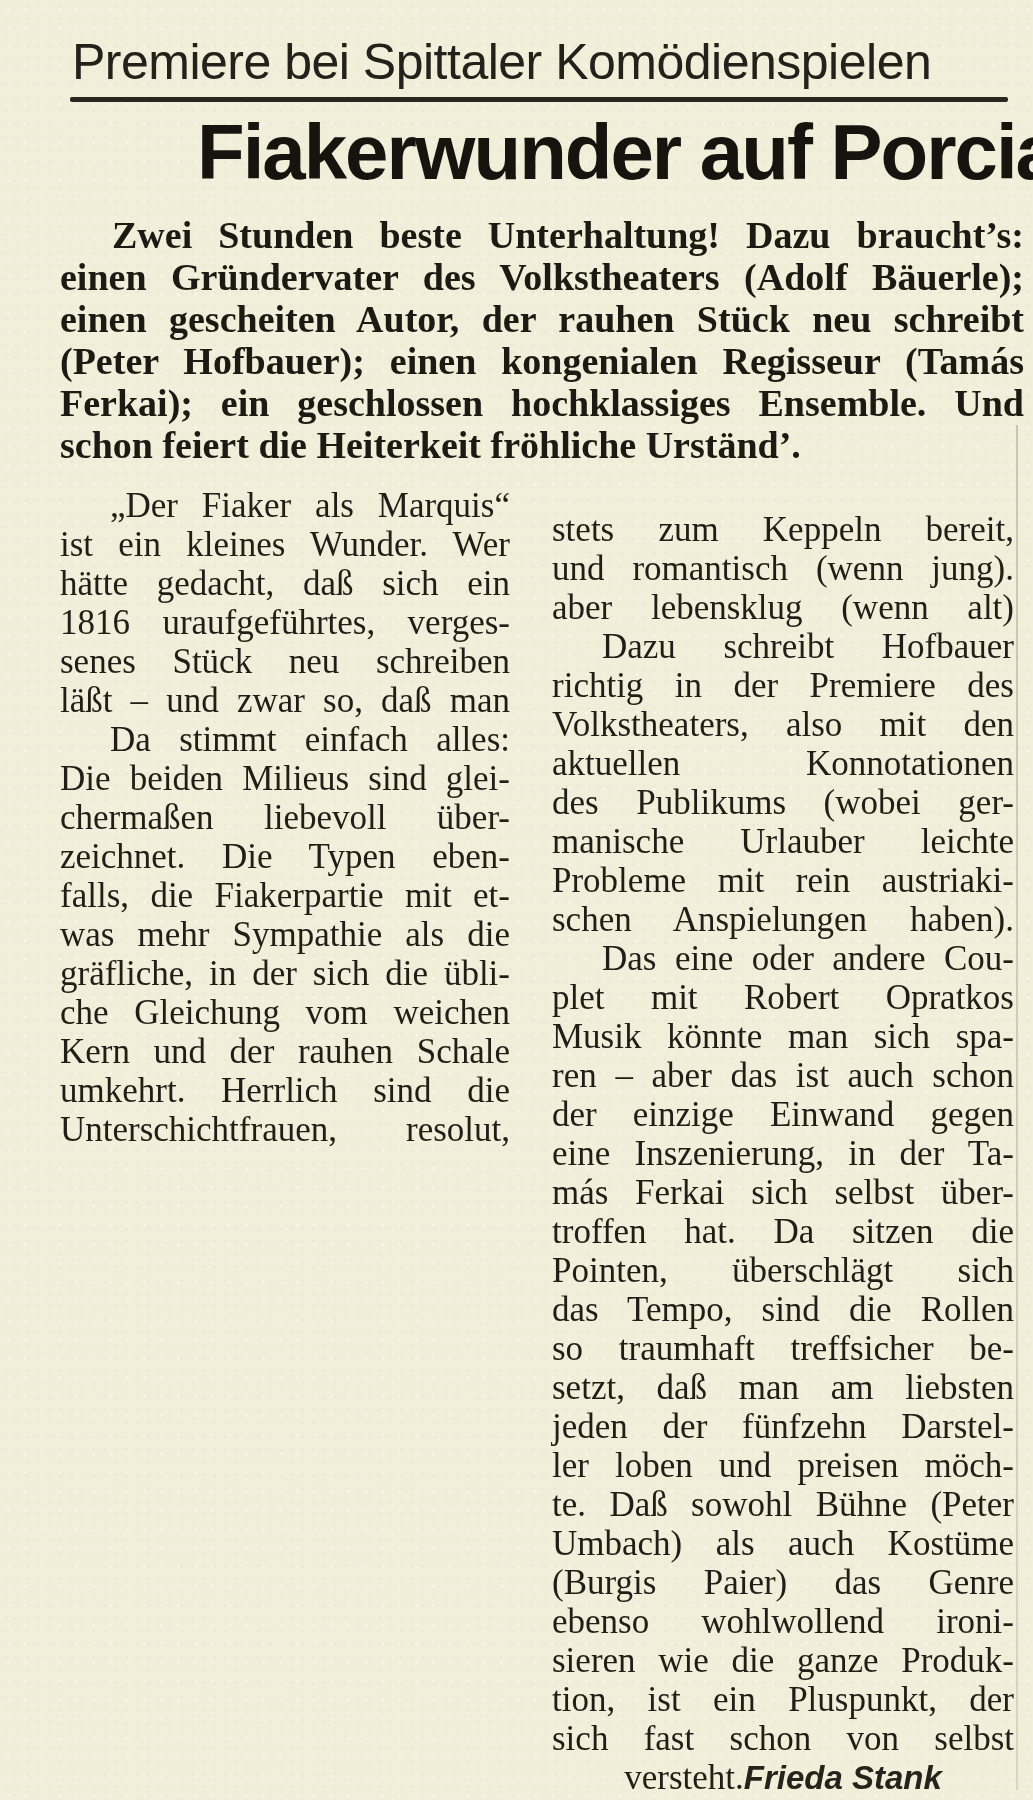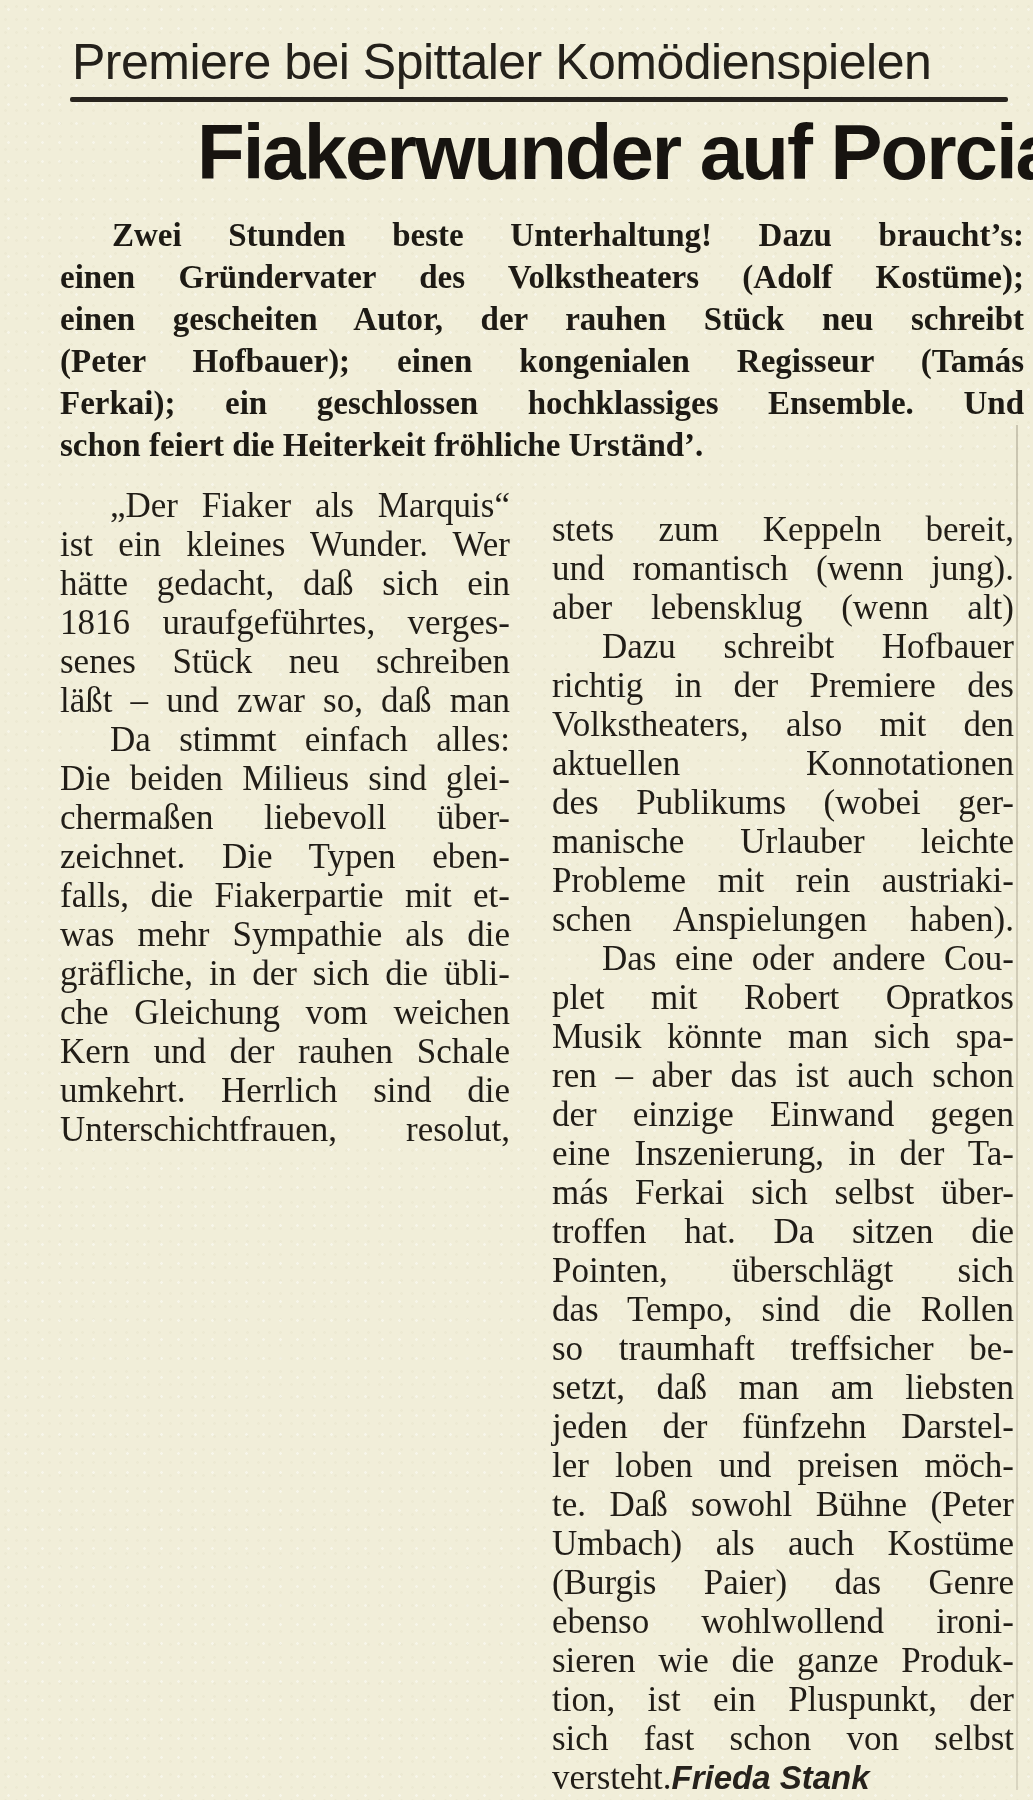--- a/index.html
+++ b/index.html
@@ -28,37 +28,37 @@
     width:938px;height:5px;background:#29251f;
     margin:7px 0 0 46px;border-radius:2px;
   }
   .headline{
     font-family:"Liberation Sans",sans-serif;
     font-weight:700;font-size:78px;line-height:1.05;
     letter-spacing:-2px;margin:10px 0 0 42px;color:#171410;text-align:right;
   }
   .lead{
     margin:20px 0 0 36px;width:964px;
-    font-weight:700;font-size:33px;line-height:42px;
+    font-weight:700;font-size:38px;line-height:42px;
     color:#1d1a14;
   }
   .lead .line.first{text-indent:52px;}
   .cols{display:flex;margin:20px 0 0 36px;gap:42px;}
   .col-left{width:450px;}
   .col-right{width:462px;margin-top:24px;}
   .col .line{font-size:35px;line-height:39px;}
   .line{
     text-align:justify;
     -moz-text-align-last:justify;
     text-align-last:justify;
   }
   .line.first{text-indent:50px;}
   .line.end{-moz-text-align-last:left;text-align-last:left;}
   .sig-line{
-    display:flex;justify-content:flex-start;align-items:baseline;
+    display:flex;justify-content:center;align-items:baseline;
     -moz-text-align-last:left;text-align-last:left;
   }
   .author{
     font-family:"Liberation Sans",sans-serif;
     font-style:italic;font-weight:600;font-size:33px;
     color:#26221c;
   }
   .edge-line{
     position:absolute;left:1016px;top:425px;width:2px;height:1365px;
     background:linear-gradient(#aaa490,#b7b19d 45%,#c6c1ae);
@@ -72,21 +72,21 @@
 
   <div class="kicker">Premiere bei Spittaler Komödienspielen</div>
 
   <div class="kicker-rule"></div>
 
   <h1 class="headline">Fiakerwunder auf Porcia</h1>
 
   <div class="lead">
       <div class="para">
         <div class="line first">Zwei Stunden beste Unterhaltung! Dazu braucht’s:</div>
-        <div class="line">einen Gründervater des Volkstheaters (Adolf Kostüme);</div>
+        <div class="line">einen Gründervater des Volkstheaters (Adolf Bäuerle);</div>
         <div class="line">einen gescheiten Autor, der rauhen Stück neu schreibt</div>
         <div class="line">(Peter Hofbauer); einen kongenialen Regisseur (Tamás</div>
         <div class="line">Ferkai); ein geschlossen hochklassiges Ensemble. Und</div>
         <div class="line end">schon feiert die Heiterkeit fröhliche Urständ’.</div>
       </div>
     </div>
 
   <div class="cols">
     <div class="col col-left">
         <div class="para">

